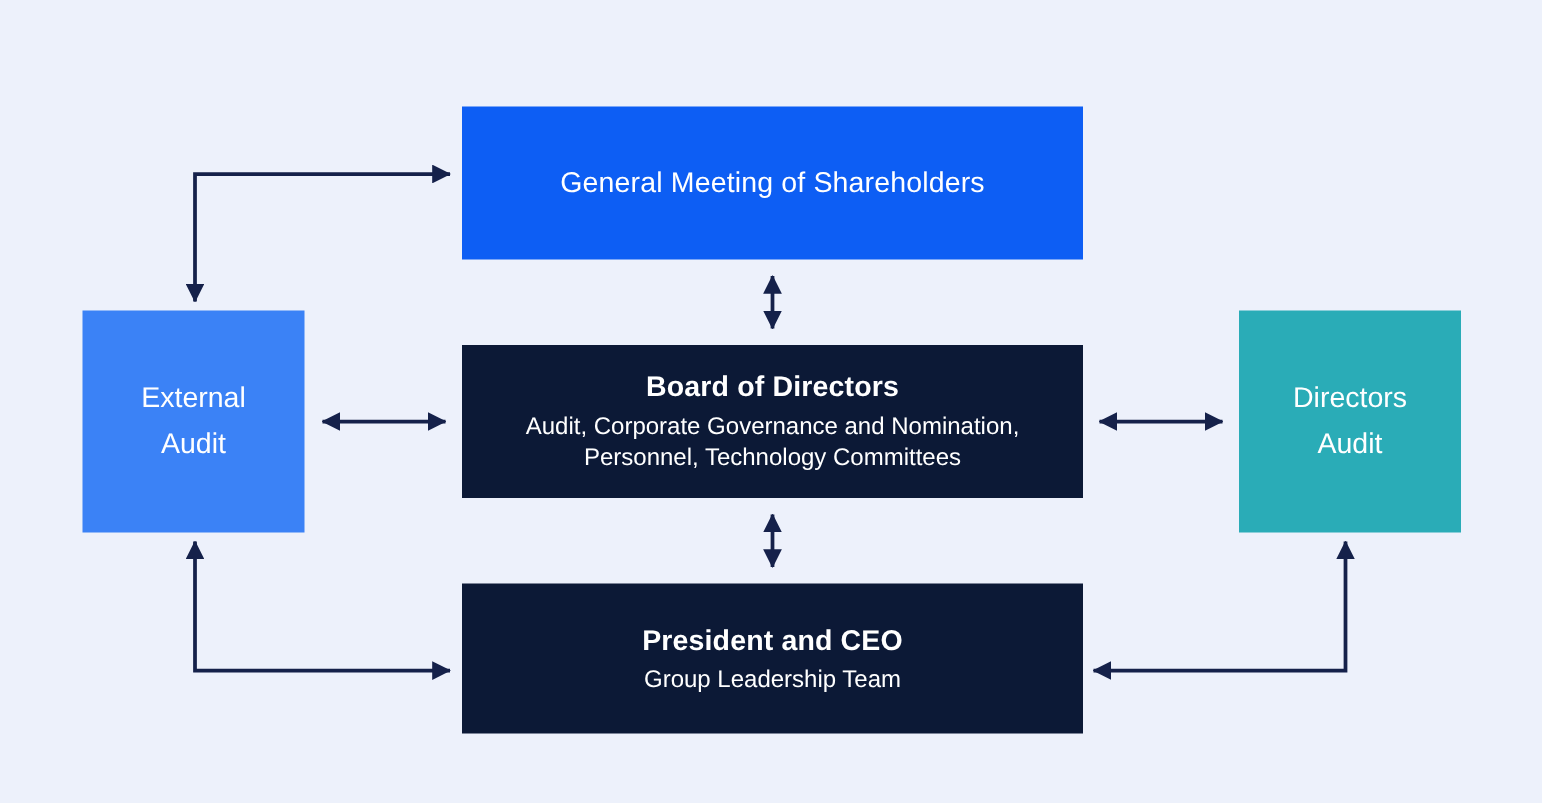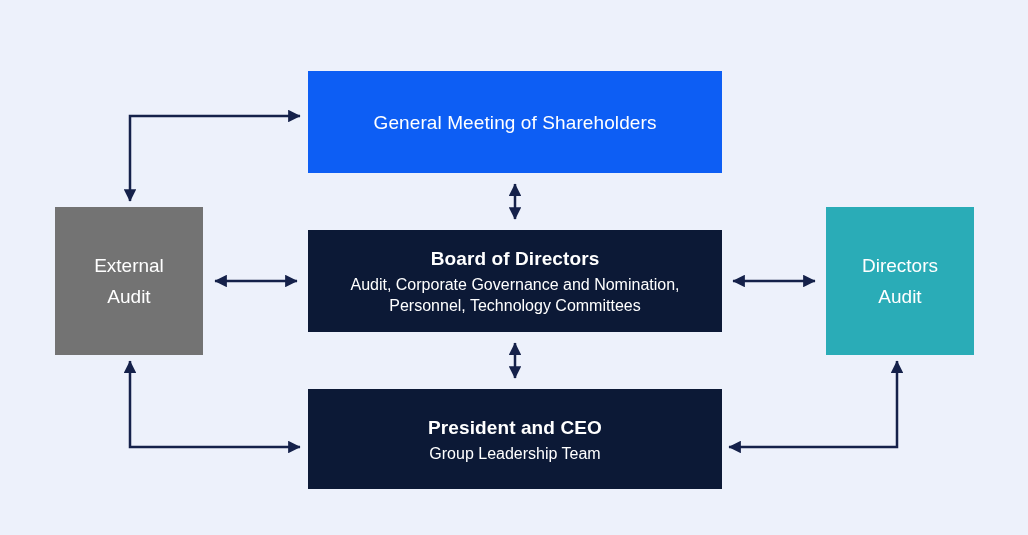--- a/index.html
+++ b/index.html
@@ -32,21 +32,21 @@
   .node-board {
     left: 308px; top: 230px; width: 414px; height: 102px;
     background: #0c1936;
   }
   .node-president {
     left: 308px; top: 389px; width: 414px; height: 100px;
     background: #0c1936;
   }
   .node-external {
     left: 55px; top: 207px; width: 148px; height: 148px;
-    background: #737373;
+    background: #3b82f6;
   }
   .node-internal {
     left: 826px; top: 207px; width: 148px; height: 148px;
     background: #2aacb7;
   }
   .node-title {
     font-size: 19px;
     font-weight: 600;
     line-height: 25px;
     letter-spacing: 0.1px;

